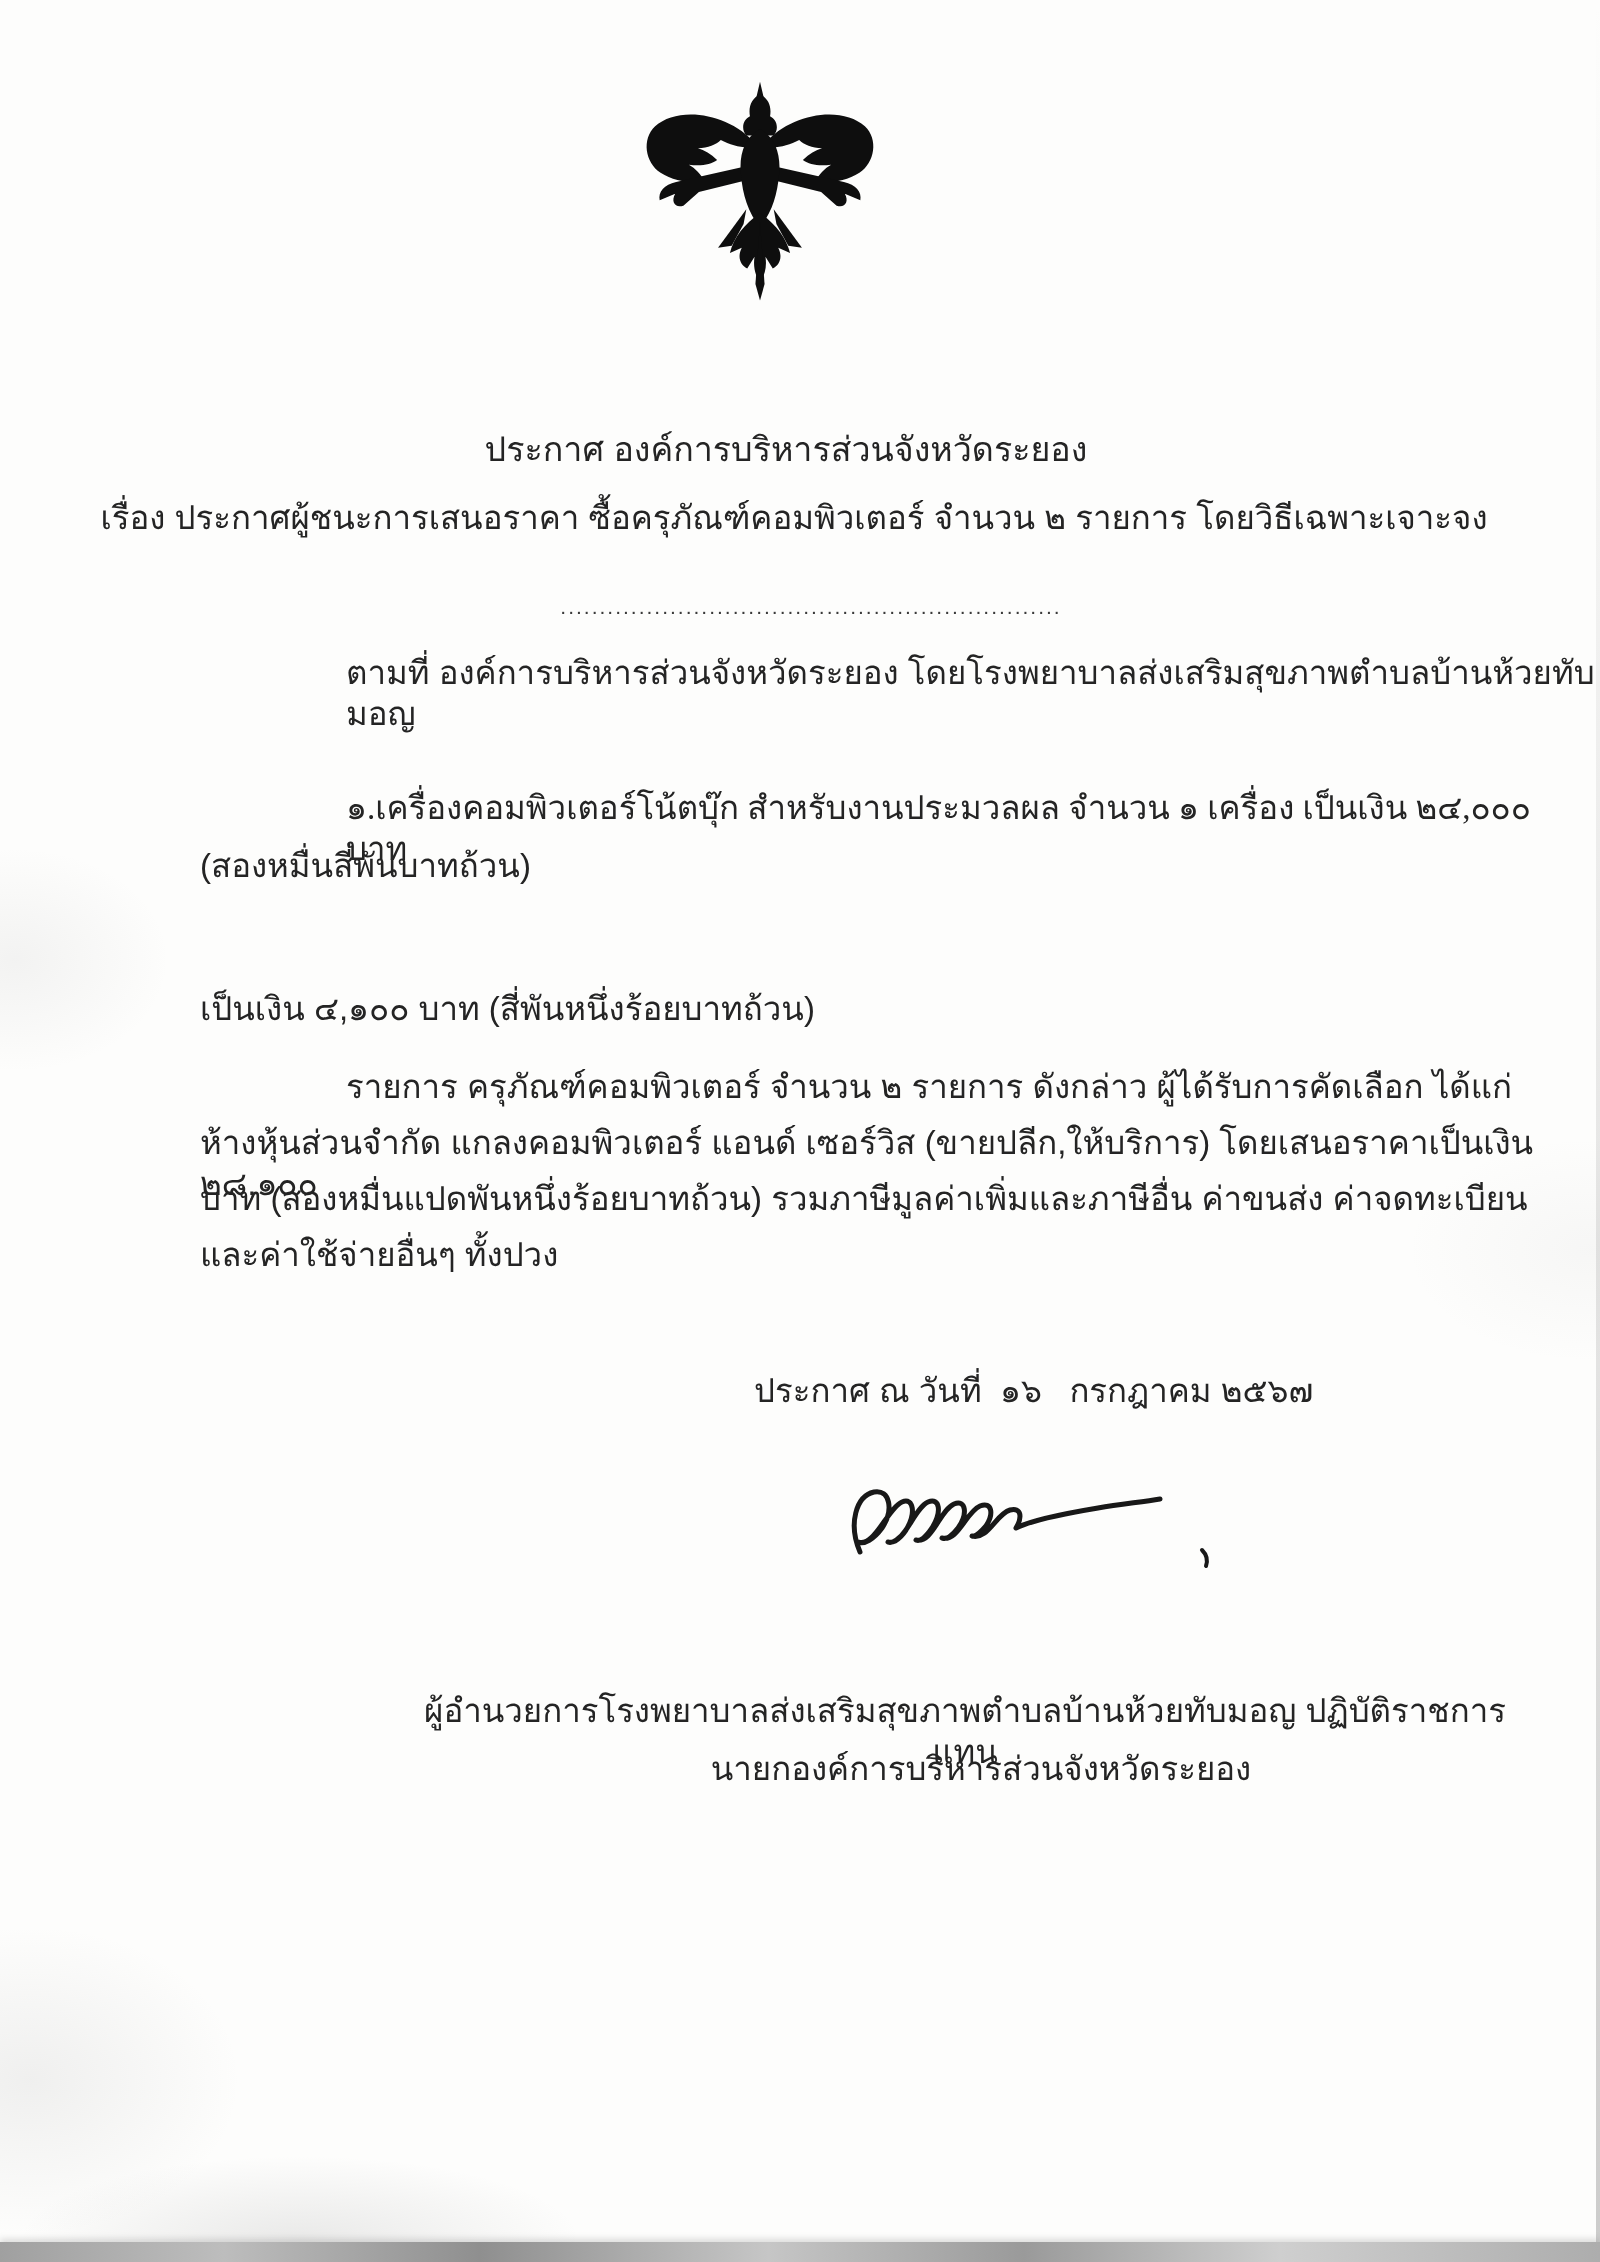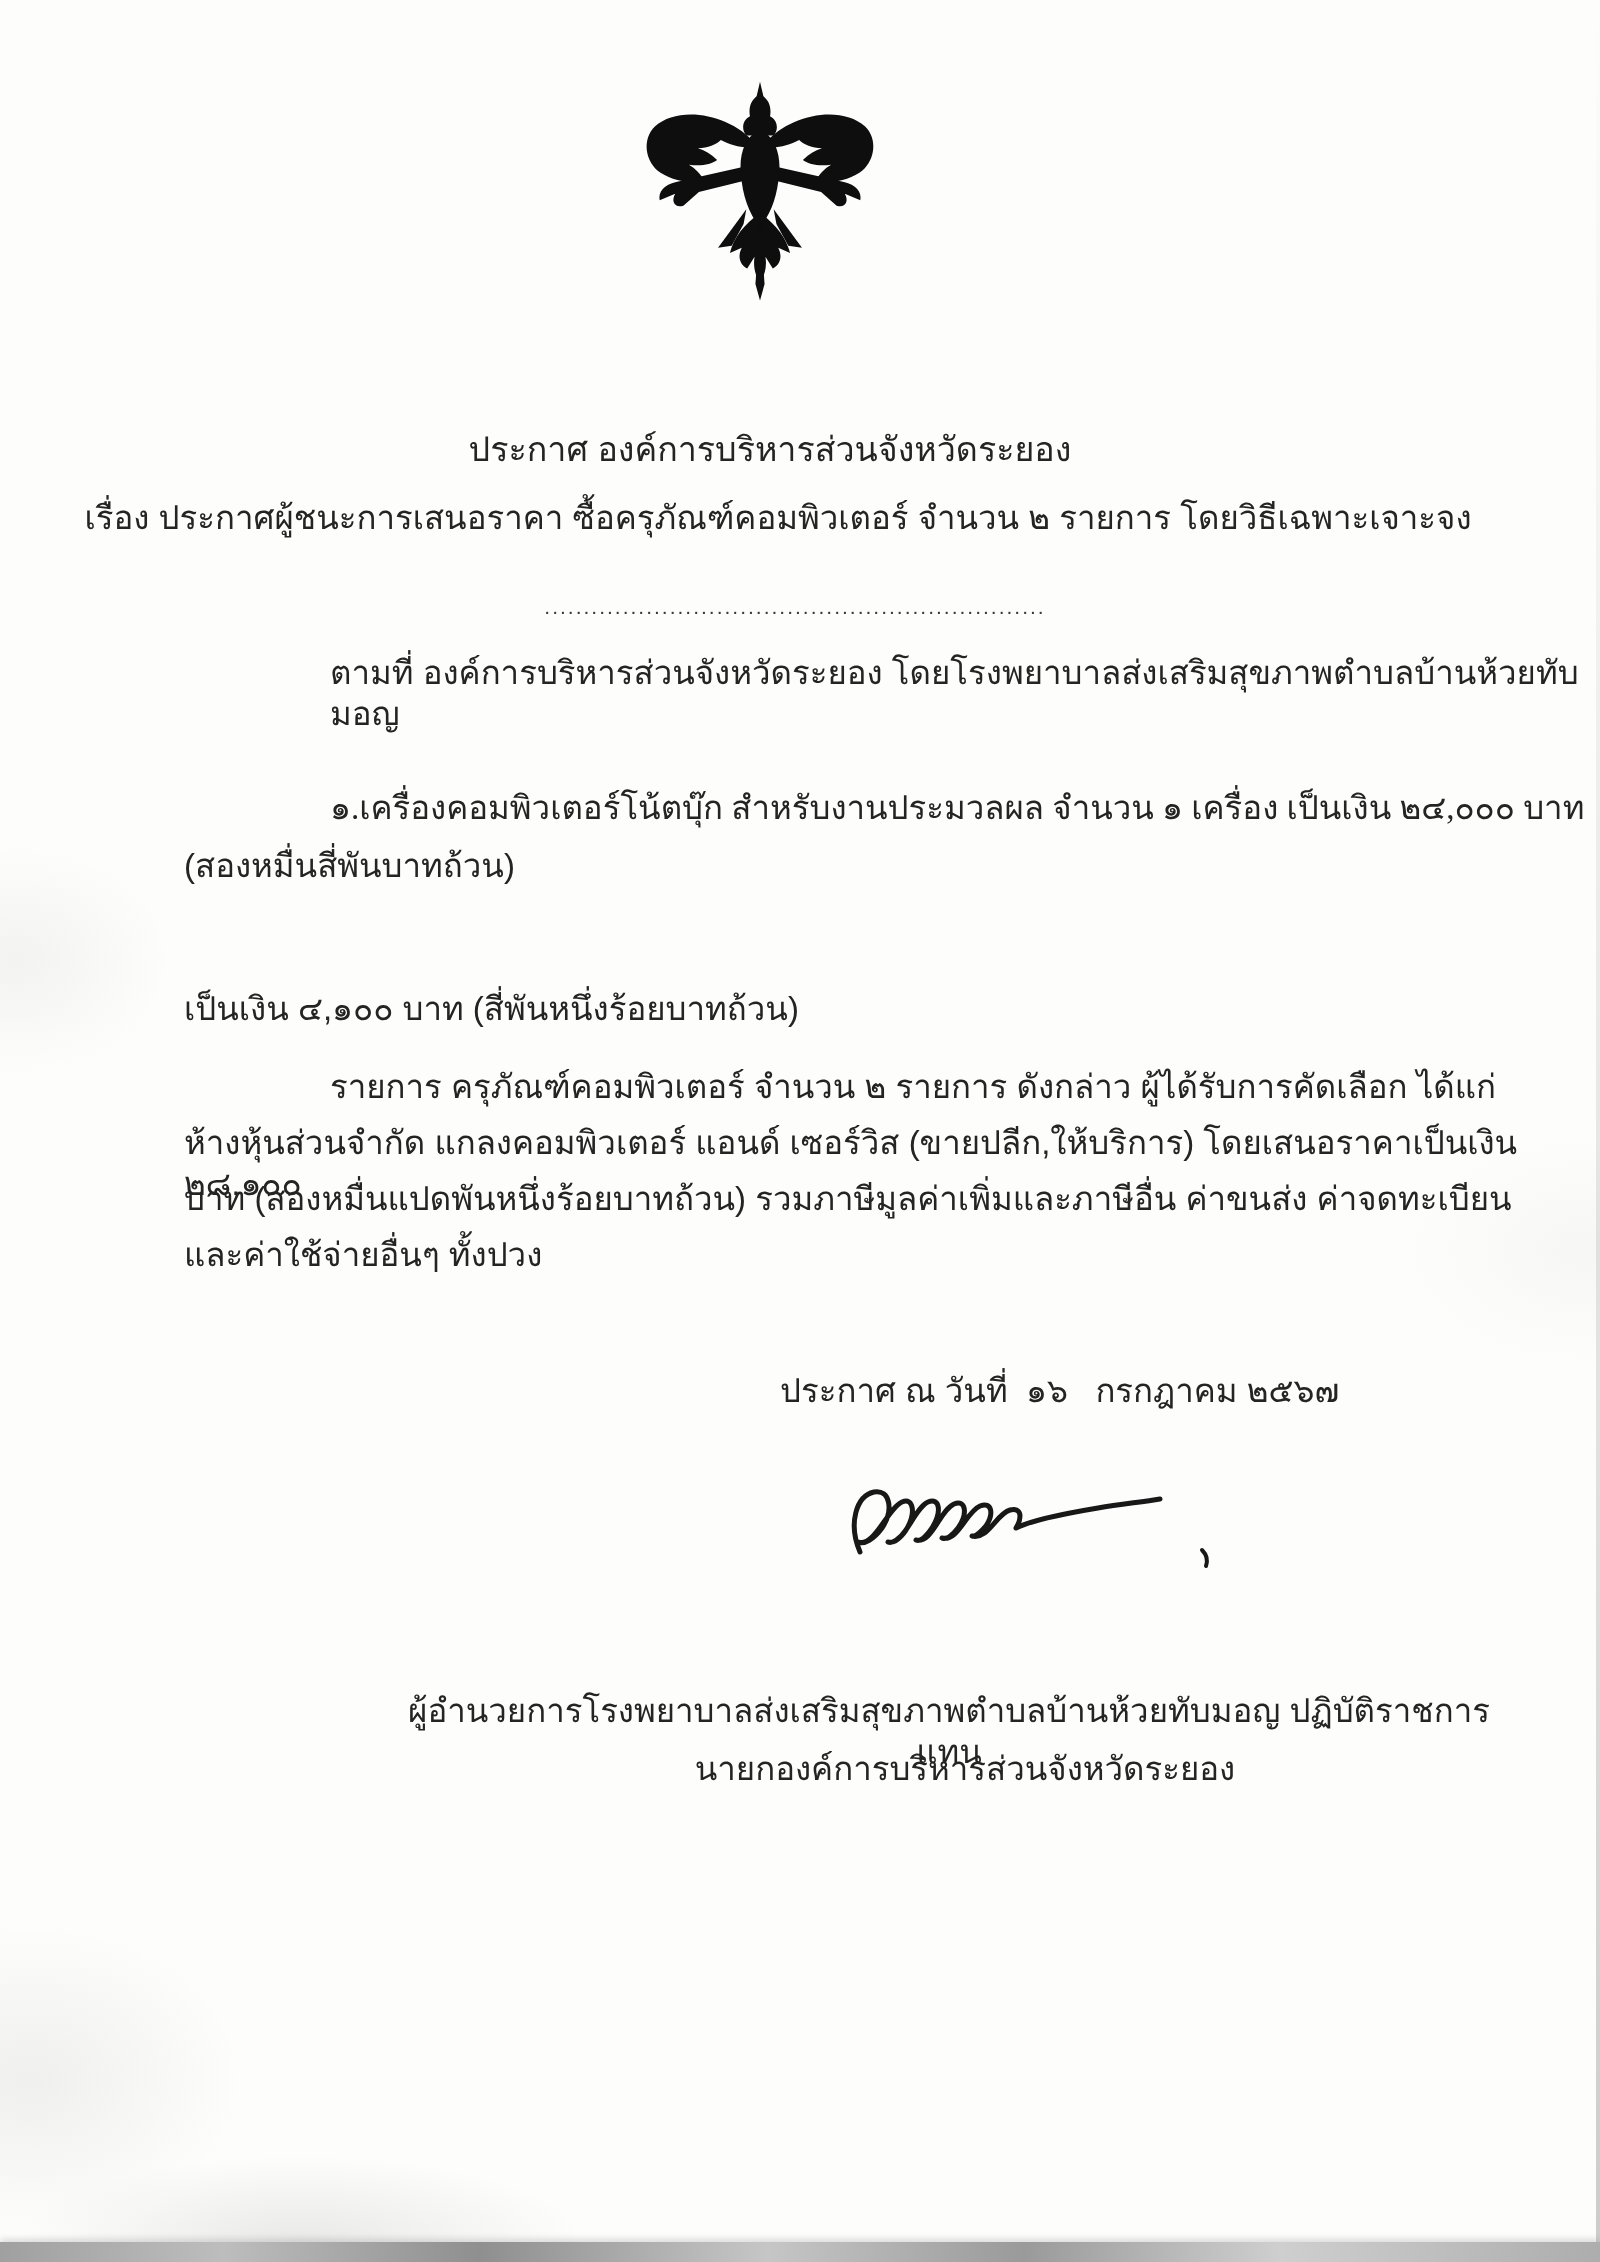--- a/index.html
+++ b/index.html
@@ -10,21 +10,21 @@
     background-color:#fdfdfc;
     background-image:
       radial-gradient(ellipse 220px 160px at 15px 960px, rgba(150,150,150,0.10), transparent 70%),
       radial-gradient(ellipse 300px 220px at 30px 2080px, rgba(140,140,140,0.12), transparent 70%),
       radial-gradient(ellipse 260px 160px at 1590px 1250px, rgba(160,160,160,0.07), transparent 70%),
       radial-gradient(ellipse 400px 120px at 300px 2240px, rgba(120,120,120,0.15), transparent 70%);
     overflow:hidden;
     font-family:"Liberation Sans", sans-serif;
     color:#242424;
   }
-  .abs{position:absolute;line-height:1.25;}
+  .abs{position:absolute;line-height:1.25;padding-left:16px;}
   .t33{font-size:33px;}
   .t34{font-size:34px;}
   .center{text-align:center;}
   .emblem{position:absolute;left:615px;top:78px;width:290px;height:228px;}
   .dots{font-size:21px;letter-spacing:2px;color:#3a3a3a;}
   .dateline{white-space:pre;}
   .sig{position:absolute;left:830px;top:1452px;width:390px;height:130px;}
   .scan-bottom{
     position:absolute;left:0;bottom:0;width:1600px;height:20px;
     background:linear-gradient(90deg,#a0a0a0 0%,#bdbdbd 14%,#8f8f8f 30%,#c6c6c6 48%,#9a9a9a 64%,#cfcfcf 80%,#adadad 100%);
@@ -65,21 +65,21 @@
   <div class="abs t33" style="left:330px;top:788px;font-family:Liberation Serif, serif;">๑.เครื่องคอมพิวเตอร์โน้ตบุ๊ก สำหรับงานประมวลผล จำนวน ๑ เครื่อง เป็นเงิน ๒๔,๐๐๐ บาท</div>
   <div class="abs t33" style="left:184px;top:845px;">(สองหมื่นสี่พันบาทถ้วน)</div>
 
   <div class="abs t33" style="left:184px;top:988px;">เป็นเงิน ๔,๑๐๐ บาท (สี่พันหนึ่งร้อยบาทถ้วน)</div>
 
   <div class="abs t33" style="left:330px;top:1066px;">รายการ ครุภัณฑ์คอมพิวเตอร์ จำนวน ๒ รายการ ดังกล่าว ผู้ได้รับการคัดเลือก ได้แก่</div>
   <div class="abs t33" style="left:184px;top:1122px;">ห้างหุ้นส่วนจำกัด แกลงคอมพิวเตอร์ แอนด์ เซอร์วิส (ขายปลีก,ให้บริการ) โดยเสนอราคาเป็นเงิน ๒๘,๑๐๐</div>
   <div class="abs t33" style="left:184px;top:1178px;">บาท (สองหมื่นแปดพันหนึ่งร้อยบาทถ้วน) รวมภาษีมูลค่าเพิ่มและภาษีอื่น ค่าขนส่ง ค่าจดทะเบียน</div>
   <div class="abs t33" style="left:184px;top:1234px;">และค่าใช้จ่ายอื่นๆ ทั้งปวง</div>
 
-  <div class="abs t33 dateline" style="left:780px;top:1370px;">ประกาศ ณ วันที่  ๑๖   กรกฎาคม ๒๕๖๗</div>
+  <div class="abs t33 dateline" style="left:738px;top:1370px;">ประกาศ ณ วันที่  ๑๖   กรกฎาคม ๒๕๖๗</div>
 
   <svg class="sig" viewBox="0 0 390 130" xmlns="http://www.w3.org/2000/svg">
     <g fill="none" stroke="#181818" stroke-linecap="round" stroke-linejoin="round">
       <path stroke-width="5" d="M30 100 C18 72 26 44 44 40 C60 37 64 58 52 76 C44 87 34 93 28 90 C44 96 58 56 72 50 C84 45 86 62 76 78 C70 87 62 92 58 90 C74 94 84 56 98 50 C110 45 112 60 102 76 C96 85 90 90 86 88 C102 92 110 58 124 52 C136 47 138 62 128 76 C122 84 116 88 112 86 C128 90 136 60 150 54 C162 49 164 62 156 74 C150 81 146 85 142 84 C158 88 166 62 180 58 C192 55 192 66 186 76 C198 70 232 62 268 56 C292 52 312 50 330 47"></path>
       <path stroke-width="4" d="M372 98 C376 102 378 108 376 114"></path>
     </g>
   </svg>
 
   <div class="abs t33 center" style="left:384px;top:1690px;width:1130px;">ผู้อำนวยการโรงพยาบาลส่งเสริมสุขภาพตำบลบ้านห้วยทับมอญ ปฏิบัติราชการแทน</div>
   <div class="abs t33 center" style="left:400px;top:1748px;width:1130px;">นายกองค์การบริหารส่วนจังหวัดระยอง</div>

